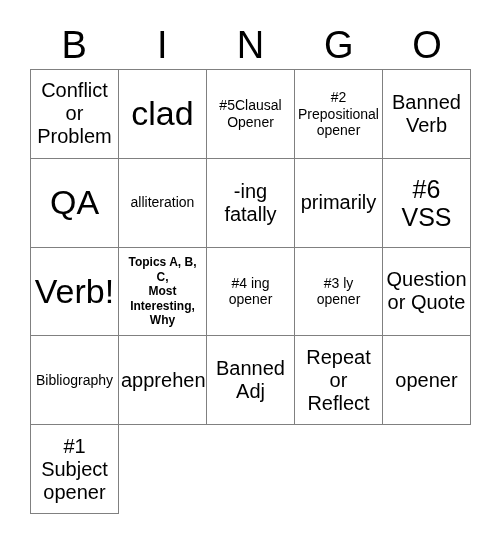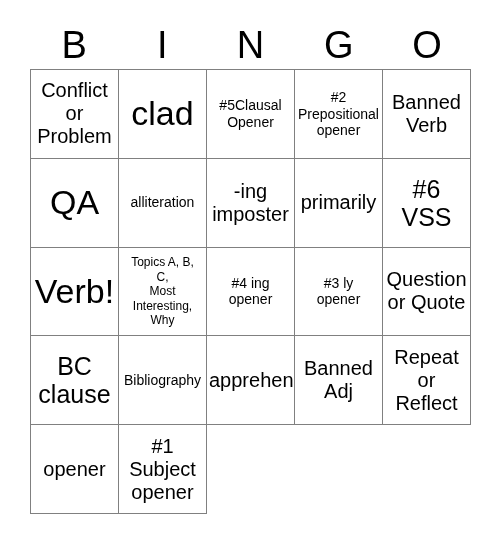--- a/index.html
+++ b/index.html
@@ -70,21 +70,21 @@
     text-align: center;
     line-height: 1.12;
     white-space: pre-line;
     word-break: normal;
   }
   
   .sz-xl .cell-text { font-size: 34px; line-height: 1.1; text-align: center; }
   .sz-lg .cell-text { font-size: 25px; line-height: 1.12; }
   .sz-md .cell-text { font-size: 20px; line-height: 1.15; }
   .sz-sm .cell-text { font-size: 14px; line-height: 1.2; }
-  .sz-xs .cell-text { font-size: 12px; line-height: 1.22; }
+  .sz-xs .cell-text { font-size: 12px; line-height: 1.22; font-weight: bold; }
 </style>
 </head>
 <body>
 
 <div class="card">
 
   <div class="header-row">
     <div class="header-letter">B</div>
     <div class="header-letter">I</div>
     <div class="header-letter">N</div>
@@ -117,21 +117,21 @@
 Verb</span>
       </div>
     <div class="cell sz-xl">
         <span class="cell-text">QA</span>
       </div>
     <div class="cell sz-sm">
         <span class="cell-text">alliteration</span>
       </div>
     <div class="cell sz-md">
         <span class="cell-text">-ing
-imposter</span>
+fatally</span>
       </div>
 
     <div class="cell sz-md">
         <span class="cell-text">primarily</span>
       </div>
     <div class="cell sz-lg">
         <span class="cell-text">#6
 VSS</span>
       </div>
     <div class="cell sz-xl">
@@ -150,24 +150,20 @@
       </div>
 
     <div class="cell sz-sm">
         <span class="cell-text">#3 ly
 opener</span>
       </div>
     <div class="cell sz-md">
         <span class="cell-text">Question
 or Quote</span>
       </div>
-    <div class="cell sz-lg">
-        <span class="cell-text">BC
-clause</span>
-      </div>
     <div class="cell sz-sm">
         <span class="cell-text">Bibliography</span>
       </div>
     <div class="cell sz-md">
         <span class="cell-text">apprehend</span>
       </div>
 
     <div class="cell sz-md">
         <span class="cell-text">Banned
 Adj</span>

